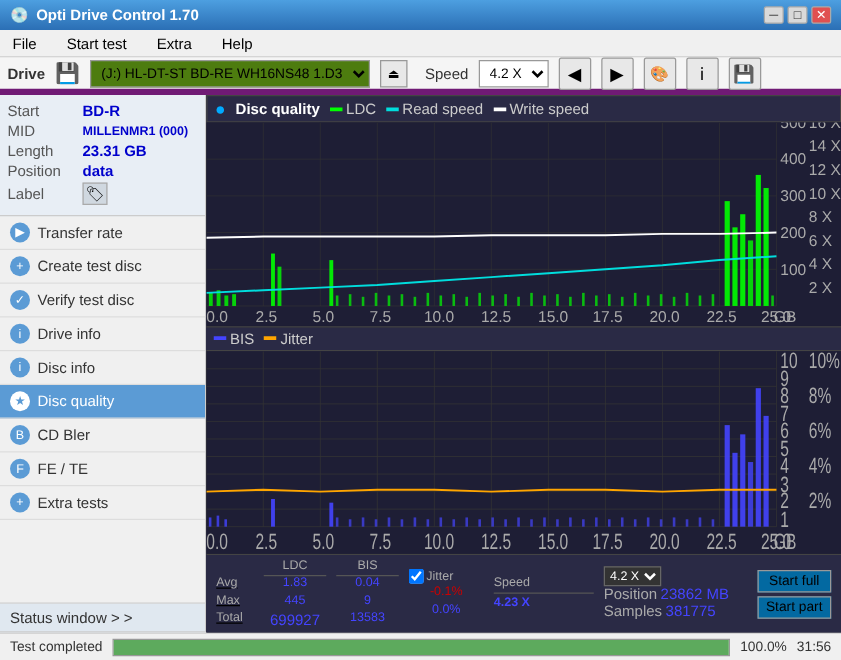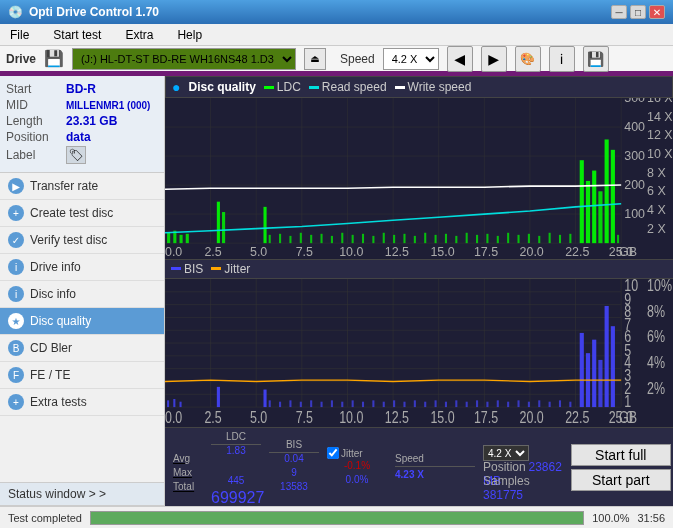--- a/index.html
+++ b/index.html
@@ -159,22 +159,22 @@
     }
     .chart-title { font-size: 12px; font-weight: bold; color: white; }
     .legend-item { display: flex; align-items: center; gap: 3px; font-size: 11px; color: #ccc; }
     .legend-dot { width: 10px; height: 3px; }
     .legend-dot.green { background: #00ff00; }
     .legend-dot.cyan { background: #00dddd; }
     .legend-dot.white { background: white; }
     .legend-dot.blue { background: #4444ff; }
     .legend-dot.orange { background: orange; }
     .ctrl-btn {
-      background: #e5e5e5; border: 1px solid #999; padding: 2px 20px;
-      cursor: pointer; font-size: 14px; white-space: nowrap;
+      background: #0369a1; border: 1px solid #999; padding: 2px 6px;
+      cursor: pointer; font-size: 11px; white-space: nowrap;
     }
 
     
     svg { display: block; }
 
     .bottom-bar {
       background: #f0f0f0;
       border-top: 1px solid #ccc;
       display: flex;
       align-items: center;
@@ -545,22 +545,22 @@
         <div style="background:#2a2a45;border-top:1px solid #444;padding:3px 8px;display:flex;align-items:center;gap:8px;flex-wrap:nowrap;">
           <div style="display:flex;flex-direction:column;min-width:30px;text-decoration:underline;">
             <div style="height:14px;"></div>
             <div style="color:#aaa;font-size:10px;height:14px;">Avg</div>
             <div style="color:#aaa;font-size:10px;height:14px;">Max</div>
             <div style="color:#aaa;font-size:10px;height:14px;">Total</div>
           </div>
           <div style="display:flex;flex-direction:column;min-width:50px;">
             <div style="color:#aaa;font-size:10px;border-bottom:1px solid #555;text-align:center;height:14px;">LDC</div>
             <div style="color:#4444ff;font-size:10px;text-align:center;height:14px;">1.83</div>
-            <div style="color:#4444ff;font-size:10px;text-align:center;height:14px;margin-top:16px;">445</div>
-            <div style="color:#4444ff;font-size:16px;text-align:left;height:14px;">699927</div>
+            <div style="color:#4444ff;font-size:10px;text-align:center;height:14px;">445</div>
+            <div style="color:#4444ff;font-size:12px;text-align:center;height:14px;">699927</div>
           </div>
           <div style="display:flex;flex-direction:column;min-width:50px;">
             <div style="color:#aaa;font-size:10px;border-bottom:1px solid #555;text-align:center;height:14px;">BIS</div>
             <div style="color:#4444ff;font-size:10px;text-align:center;height:14px;">0.04</div>
             <div style="color:#4444ff;font-size:10px;text-align:center;height:14px;">9</div>
             <div style="color:#4444ff;font-size:10px;text-align:center;height:14px;">13583</div>
           </div>
           <div style="display:flex;flex-direction:column;min-width:60px;">
             <div style="display:flex;align-items:center;gap:2px;height:14px;">
               <input type="checkbox" checked="" style="width: 12px; height: 12px;">

